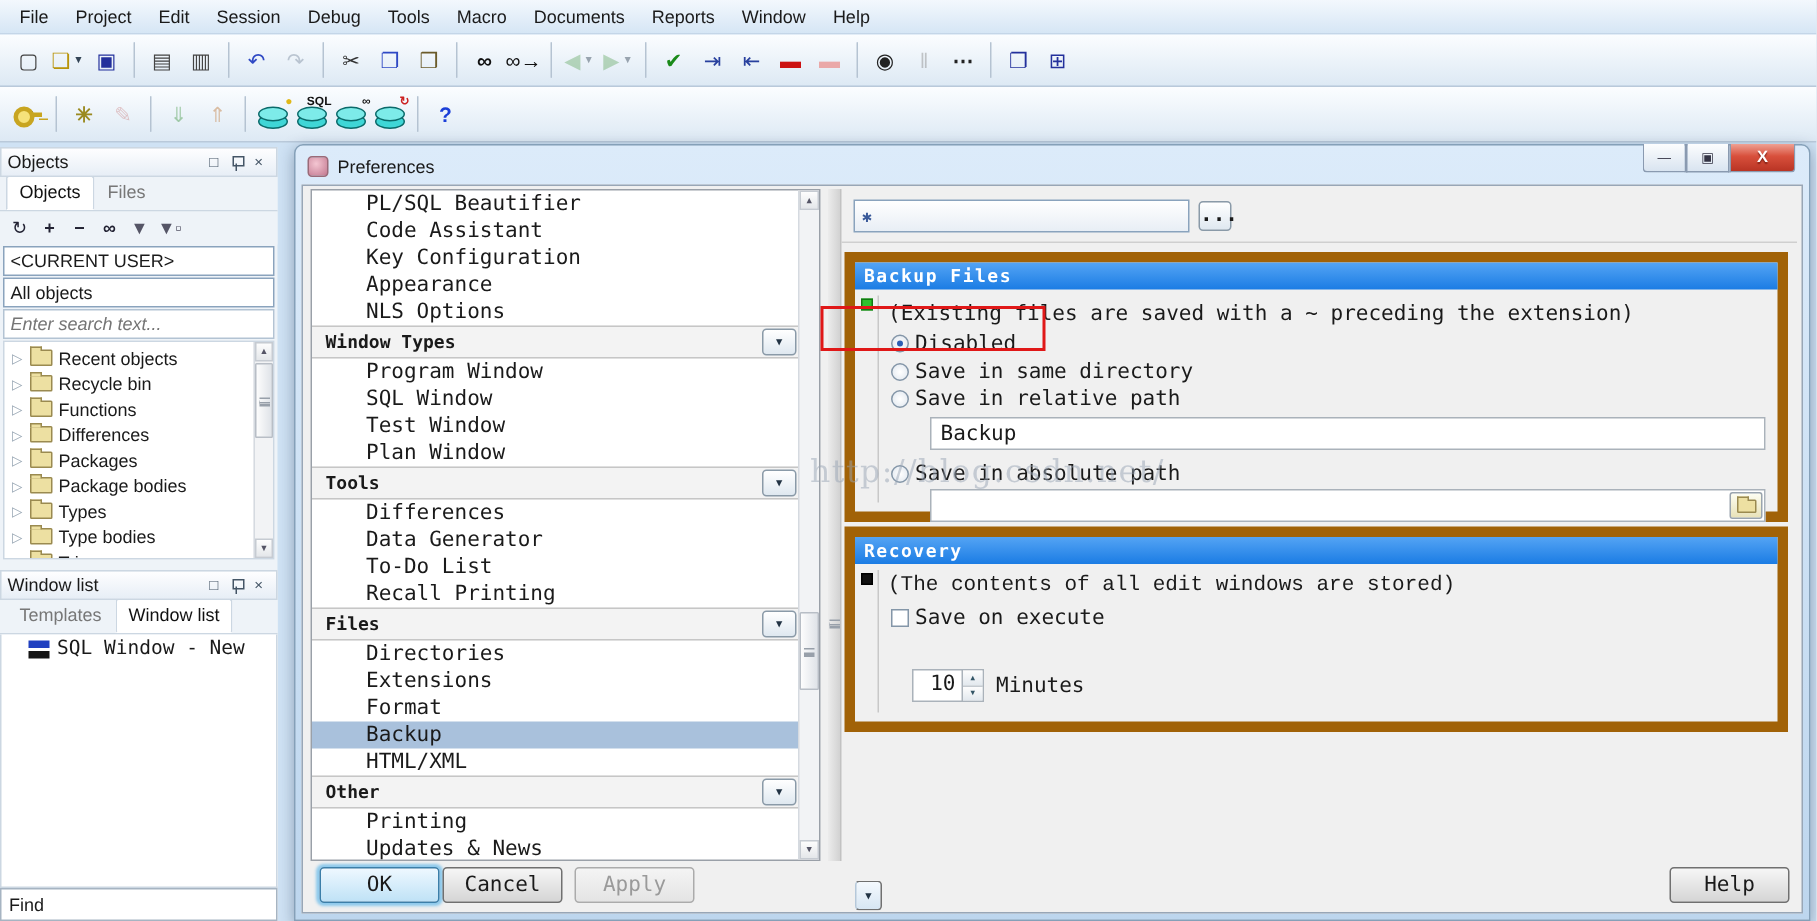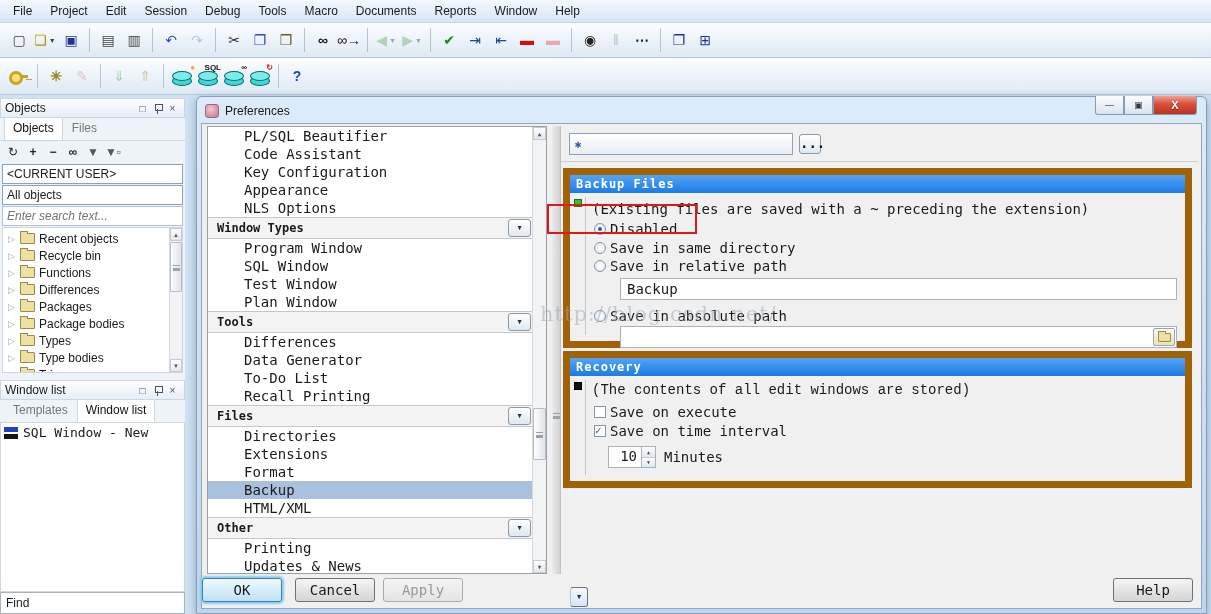--- a/index.html
+++ b/index.html
@@ -66,21 +66,21 @@
   .vscroll { position:absolute; top:0; right:0; bottom:0; width:13px; background:#f2f3f5; border-left:1px solid #d5dae0; }
   .vs-arrow { position:absolute; left:0; width:12px; height:13px; display:flex; align-items:center; justify-content:center;
     font-size:6px; color:#556; background:linear-gradient(#fdfdfd,#e4e7ea); border:1px solid #c6cbd2; }
   .vs-up { top:0; } .vs-down { bottom:0; }
   .vs-thumb { position:absolute; left:0; width:12px; background:linear-gradient(90deg,#fdfdfd,#dfe3e8);
     border:1px solid #b8bec6; border-radius:1px; display:flex; align-items:center; justify-content:center; }
   .grip { width:7px; border-top:1px solid #98a0aa; border-bottom:1px solid #98a0aa; height:4px;
     box-shadow:0 2px 0 #98a0aa; }
   .panel-wl { position:absolute; left:0; top:282px; right:0; bottom:22px; display:flex; flex-direction:column; background:#eef3f8; }
   .wl-content { flex:1; background:#fff; border:1px solid #ccd7e2; border-top:none; }
-  .wl-item { height:19px; display:flex; align-items:center; gap:5px; padding-left:3px;
+  .wl-item { height:19px; display:flex; align-items:center; gap:5px; padding-left:18px;
     font:13px "DejaVu Sans Mono",monospace; }
   .sqlwin-icon { width:14px; height:12px; background:linear-gradient(180deg,#2040c0 0 42%,#fff 42% 58%,#151515 58% 100%); }
   .find-bar { position:absolute; left:0; bottom:0; width:185px; height:22px; background:#fff;
     border:1px solid #a6b4c2; font-size:12px; padding:3px 5px; }
 
   
   .dialog { position:absolute; left:196px; top:96px; width:1011px; height:518px;
     background:linear-gradient(#dcebfa,#bdd6ee); border:1px solid #85a0b8; border-radius:6px 6px 0 0;
     box-shadow:0 3px 10px rgba(20,40,70,.35); }
   .dlg-titlebar { height:25px; display:flex; align-items:center; padding:3px 8px 0; font-size:12px; }
@@ -151,21 +151,21 @@
   .spin-row { position:absolute; left:38px; top:88px; display:flex; align-items:center; gap:8px; }
   .spin-box { width:34px; height:22px; border:1px solid #aab2ba; background:#fff; text-align:right; padding:1px 4px 0 0; }
   .spin-btns { display:flex; flex-direction:column; width:14px; height:22px; margin-left:-8px; border:1px solid #aab2ba; border-left:none; }
   .spin-btns span { flex:1; font-size:5px; color:#356; display:flex; align-items:center; justify-content:center;
     background:linear-gradient(#fdfdfd,#e2e8ee); }
   .spin-btns span:first-child { border-bottom:1px solid #c4cad0; }
 
   .btn { position:absolute; top:454px; width:80px; height:24px; display:flex; align-items:center; justify-content:center;
     font:14px "DejaVu Sans Mono",monospace; border:1px solid #707070; border-radius:3px;
     background:linear-gradient(#f6f6f6,#d5d5d5); }
-  .btn-ok { left:0; border-color:#3c7fa9; background:linear-gradient(#eef8ff,#bfe2f6);
+  .btn-ok { left:11px; border-color:#3c7fa9; background:linear-gradient(#eef8ff,#bfe2f6);
     box-shadow:0 0 2px 2px #8cc9ec; }
   .btn-cancel { left:93px; }
   .btn-apply { left:181px; color:#9a9a9a; border-color:#ababab; background:linear-gradient(#f4f4f4,#e4e4e4); }
   .btn-help { right:8px; }
 
   .annotation-box { position:absolute; left:345px; top:80px; width:150px; height:30px;
     border:2px solid #e01818; z-index:40; }
   .watermark { position:absolute; left:338px; top:178px; z-index:50; font:21px "DejaVu Serif",serif;
     color:#9aa6b6; opacity:.5; letter-spacing:1px; white-space:nowrap; pointer-events:none; }
 </style>
@@ -620,24 +620,20 @@
 
       <div class="group grp-recovery">
         <div class="header-blue">Recovery</div>
         <span class="gutter-sq black"></span>
         <span class="gutter-line"></span>
         <div class="note" style="top:24px;font-family:Liberation Mono, monospace;">(The contents of all edit windows are stored)</div>
         <div class="opt-row" style="top:46px;">
           <span class="checkbox"></span>
           <span>Save on execute</span>
         </div>
-        <div class="opt-row" style="top:65px;">
-          <span class="checkbox checked"></span>
-          <span>Save on time interval</span>
-        </div>
         <div class="spin-row">
           <span class="spin-box">10</span>
           <span class="spin-btns">
             <span>▲</span>
             <span>▼</span>
           </span>
           <span>Minutes</span>
         </div>
       </div>
     </div>

